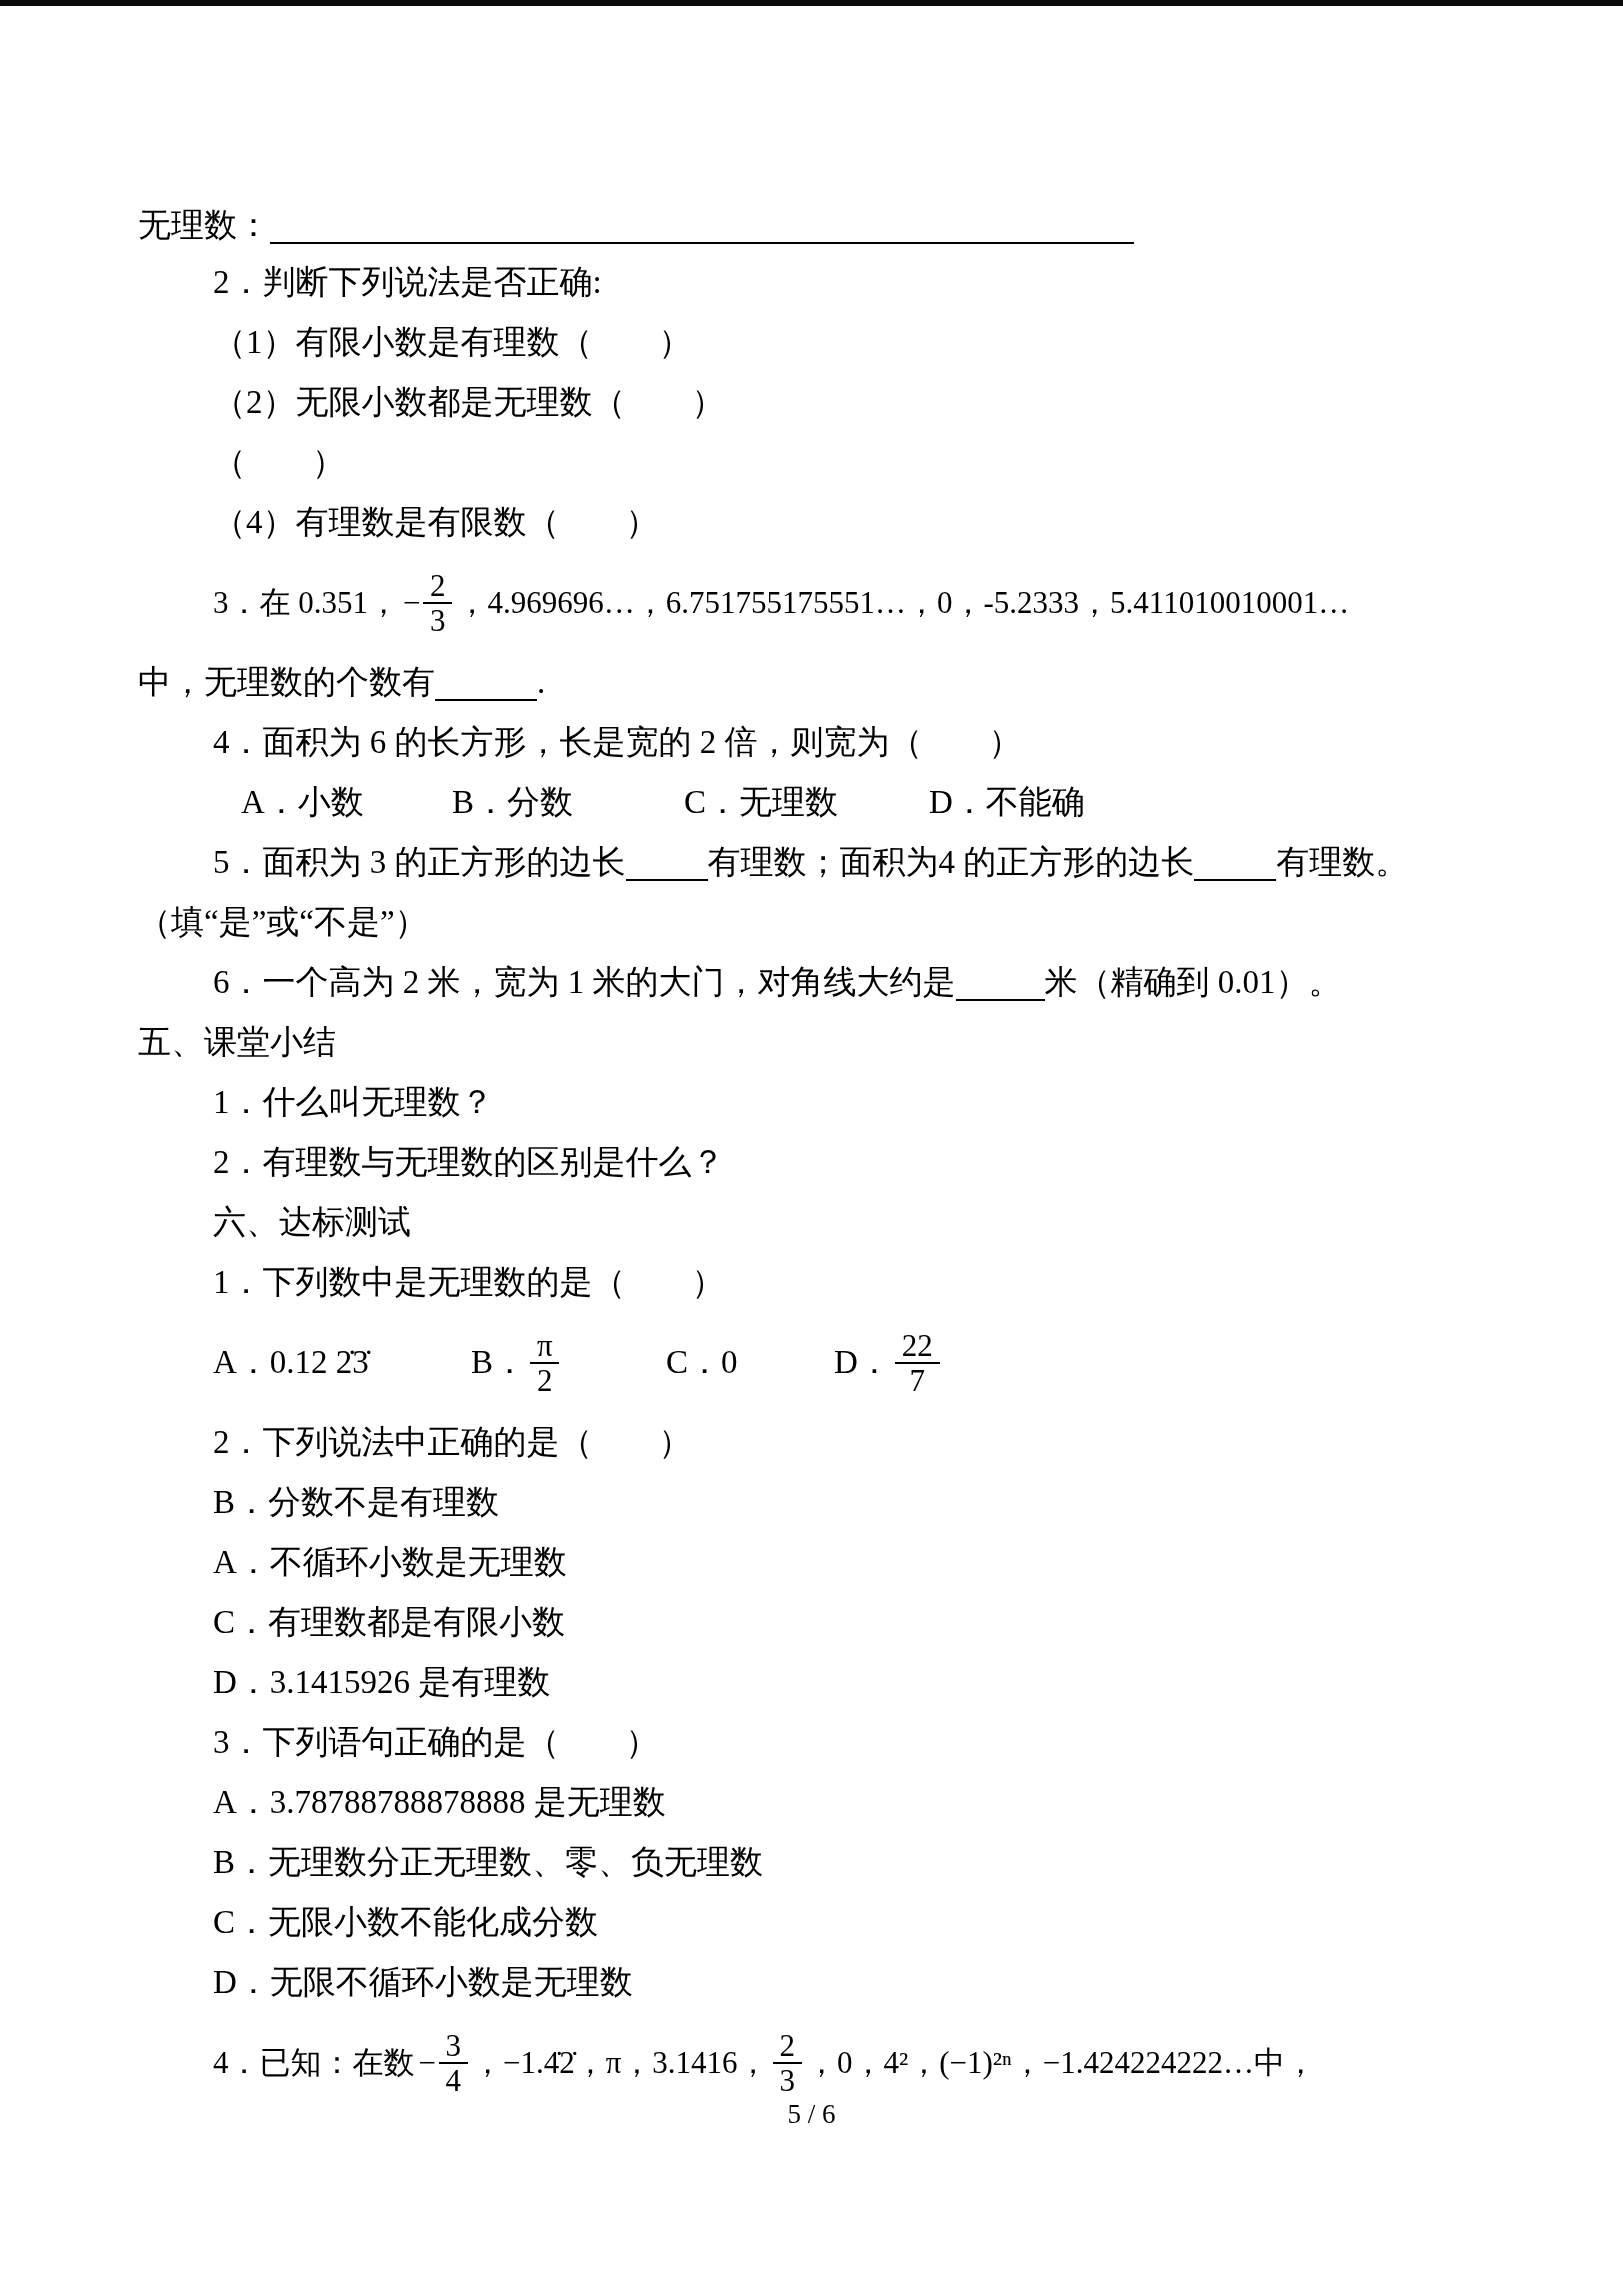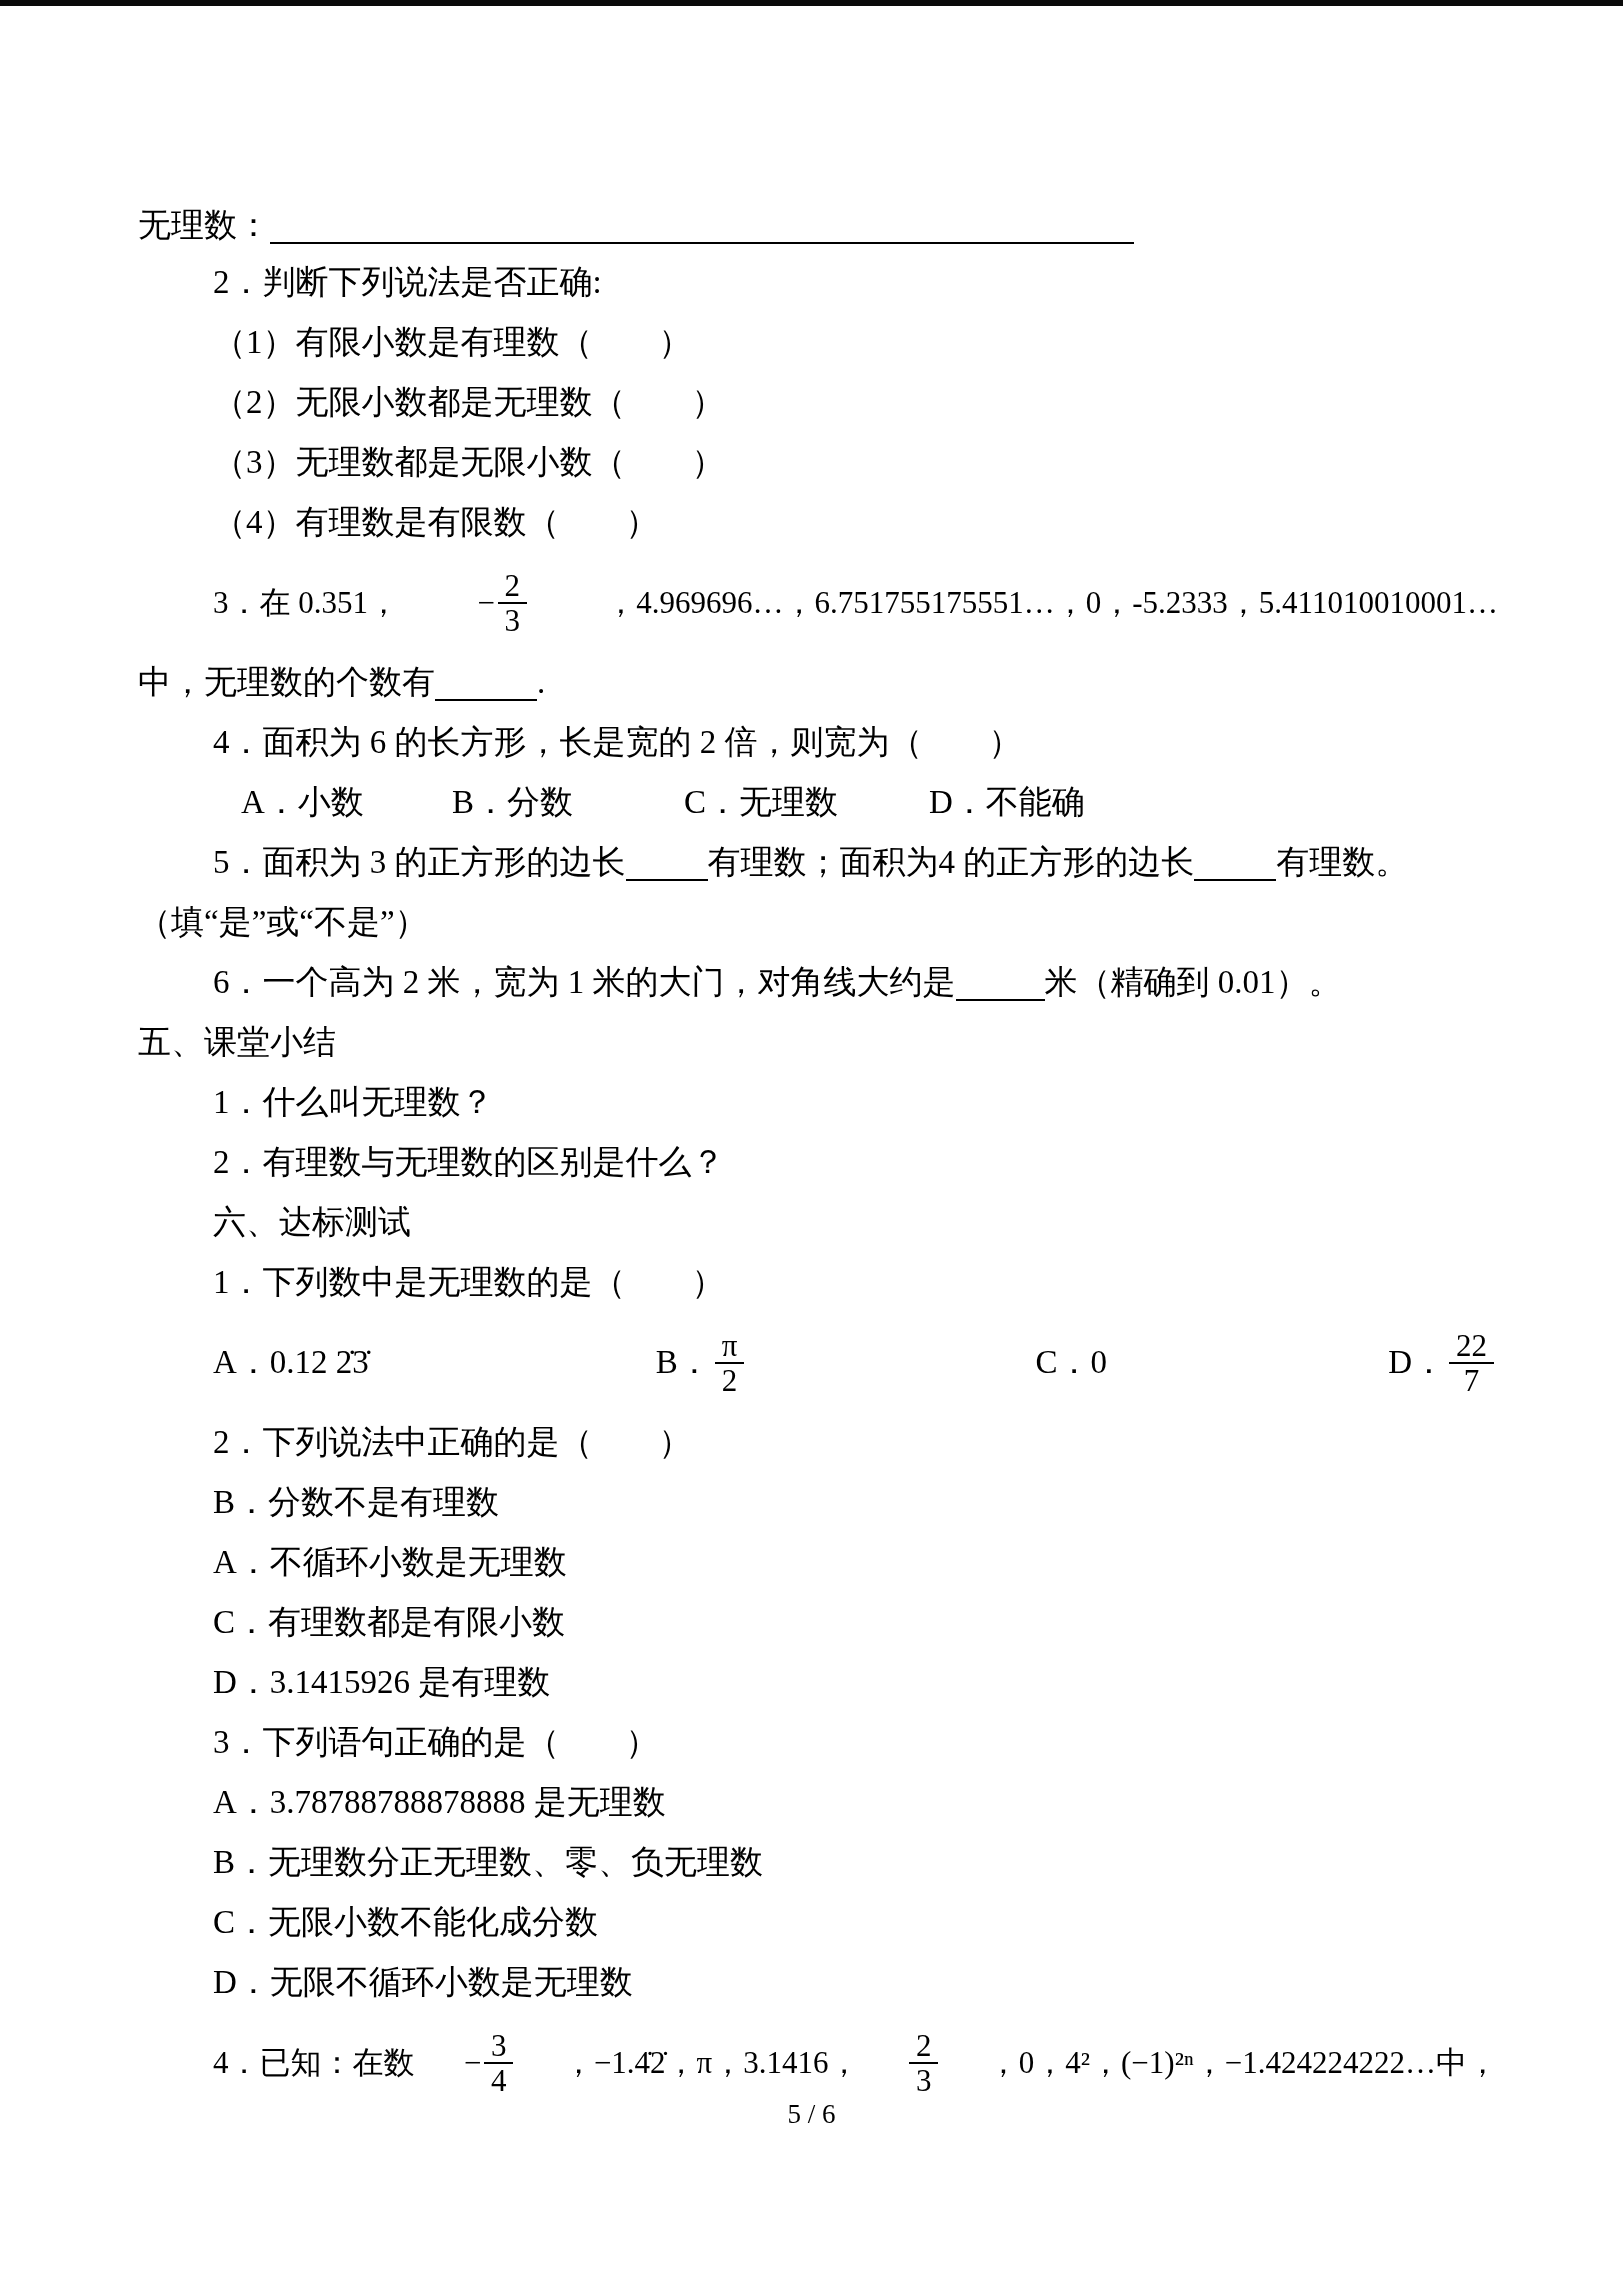--- a/index.html
+++ b/index.html
@@ -7,21 +7,21 @@
     position:relative;
     width:1623px;height:2295px;
     background:#ffffff;color:#000000;
     font-family:"Liberation Serif","DejaVu Serif",serif;
     font-size:33px;line-height:1.2;
     overflow:hidden;
   }
   .topbar{position:absolute;top:0;left:0;width:100%;height:6.1px;background:#0a0a0a;}
   .content{position:absolute;top:198px;left:138px;width:1360px;}
   .row{min-height:60px;display:flex;align-items:center;white-space:nowrap;}
-  .row.tall{min-height:100px;justify-content:space-between;}
+  .row.tall{min-height:100px;}
   .row.first{min-height:55px;}
   .ind{padding-left:75px;}
   .judge{width:712px;justify-content:flex-start;}
   .blank{display:inline-block;border-bottom:2px solid #000;height:1.05em;vertical-align:baseline;}
   .blank-xl{width:864px;}
   .blank-s{width:102px;}
   .blank-xs{width:82px;}
   .blank-m{width:89px;}
   .fracwrap{display:inline-flex;align-items:center;margin:0 4.1px;}
   .fsign{margin-right:2.7px;}
@@ -57,21 +57,20 @@
 
     <div class="row ind judge">
       <span>（1）有限小数是有理数</span>
       <span>（　　）</span>
     </div>
     <div class="row ind judge">
       <span>（2）无限小数都是无理数</span>
       <span>（　　）</span>
     </div>
     <div class="row ind judge">
-      <span>（3）无理数都是无限小数</span>
       <span>（　　）</span>
     </div>
     <div class="row ind judge">
       <span>（4）有理数是有限数</span>
       <span>（　　）</span>
     </div>
 
     <div class="row tall ind seq">
       <span>3．在 0.351，</span>
       <span class="fracwrap">

